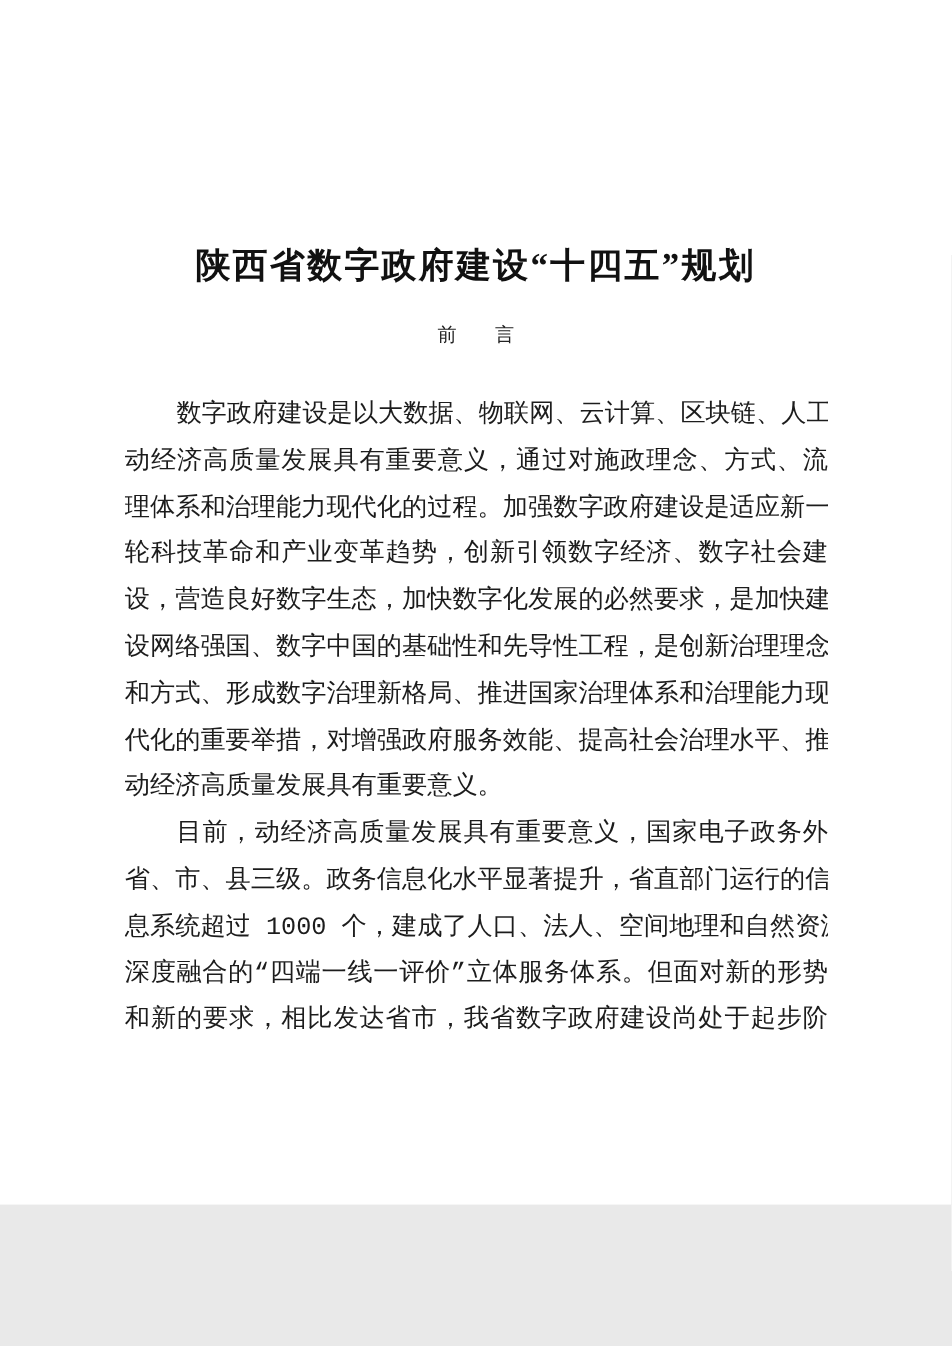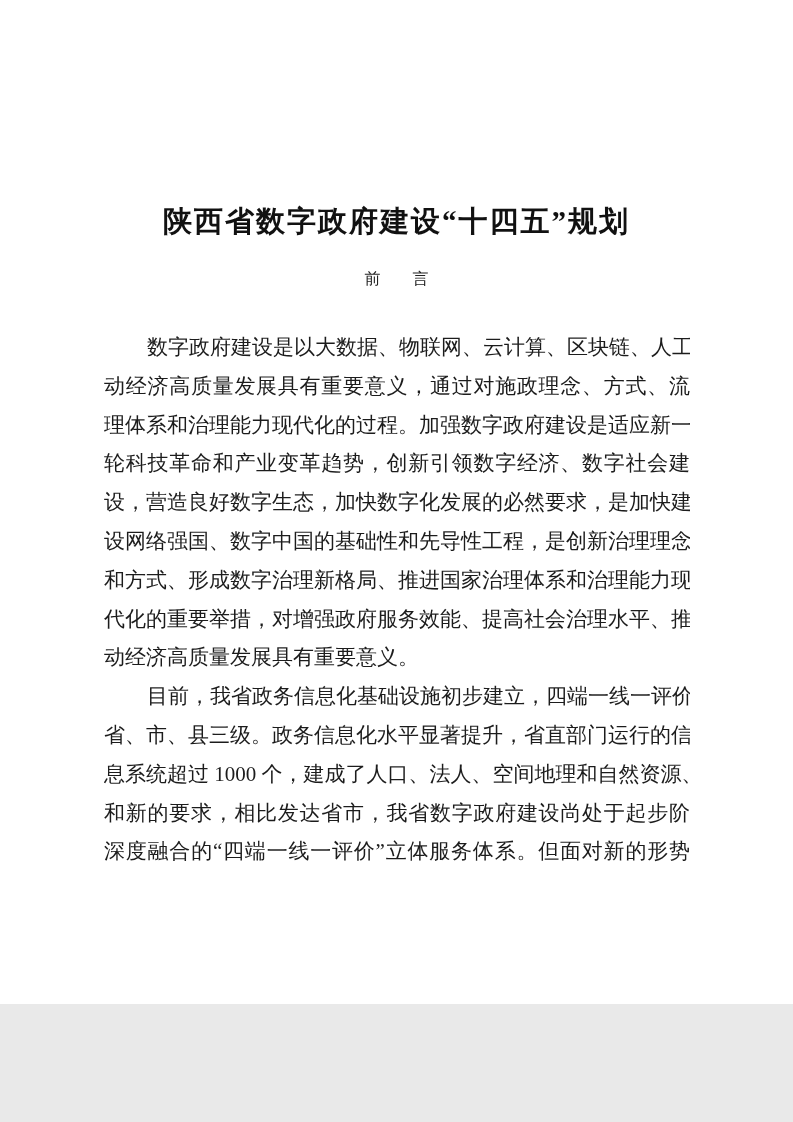--- a/index.html
+++ b/index.html
@@ -51,20 +51,21 @@
     color: #1c1c1c;
   }
 
   .text-line {
     text-align: justify;
     text-align-last: justify;
     text-justify: inter-character;
     height: 38.8px;
     overflow: hidden;
     white-space: nowrap;
+    font-family: Liberation Mono, monospace;
   }
 
   .text-line.first-line {
     text-indent: 43px;
   }
 
   .text-line.last-line {
     text-align-last: left;
   }
 
@@ -95,24 +96,24 @@
       <div class="text-line">理体系和治理能力现代化的过程。加强数字政府建设是适应新一</div>
       <div class="text-line">轮科技革命和产业变革趋势，创新引领数字经济、数字社会建</div>
       <div class="text-line">设，营造良好数字生态，加快数字化发展的必然要求，是加快建</div>
       <div class="text-line">设网络强国、数字中国的基础性和先导性工程，是创新治理理念</div>
       <div class="text-line">和方式、形成数字治理新格局、推进国家治理体系和治理能力现</div>
       <div class="text-line">代化的重要举措，对增强政府服务效能、提高社会治理水平、推</div>
       <div class="text-line last-line">动经济高质量发展具有重要意义。</div>
     </div>
 
     <div class="paragraph">
-      <div class="text-line first-line">目前，我省政务信息化基础设施初步建立，四端一线一评价</div>
+      <div class="text-line first-line">目前，动经济高质量发展具有重要意义，国家电子政务外</div>
       <div class="text-line">省、市、县三级。政务信息化水平显著提升，省直部门运行的信</div>
       <div class="text-line">息系统超过 1000 个，建成了人口、法人、空间地理和自然资源、</div>
+      <div class="text-line">深度融合的“四端一线一评价”立体服务体系。但面对新的形势</div>
       <div class="text-line">和新的要求，相比发达省市，我省数字政府建设尚处于起步阶</div>
-      <div class="text-line">深度融合的“四端一线一评价”立体服务体系。但面对新的形势</div>
     </div>
 
   </div>
 
   <div class="page-footer">— 2 —</div>
 
 </div>
 
 </body></html>

